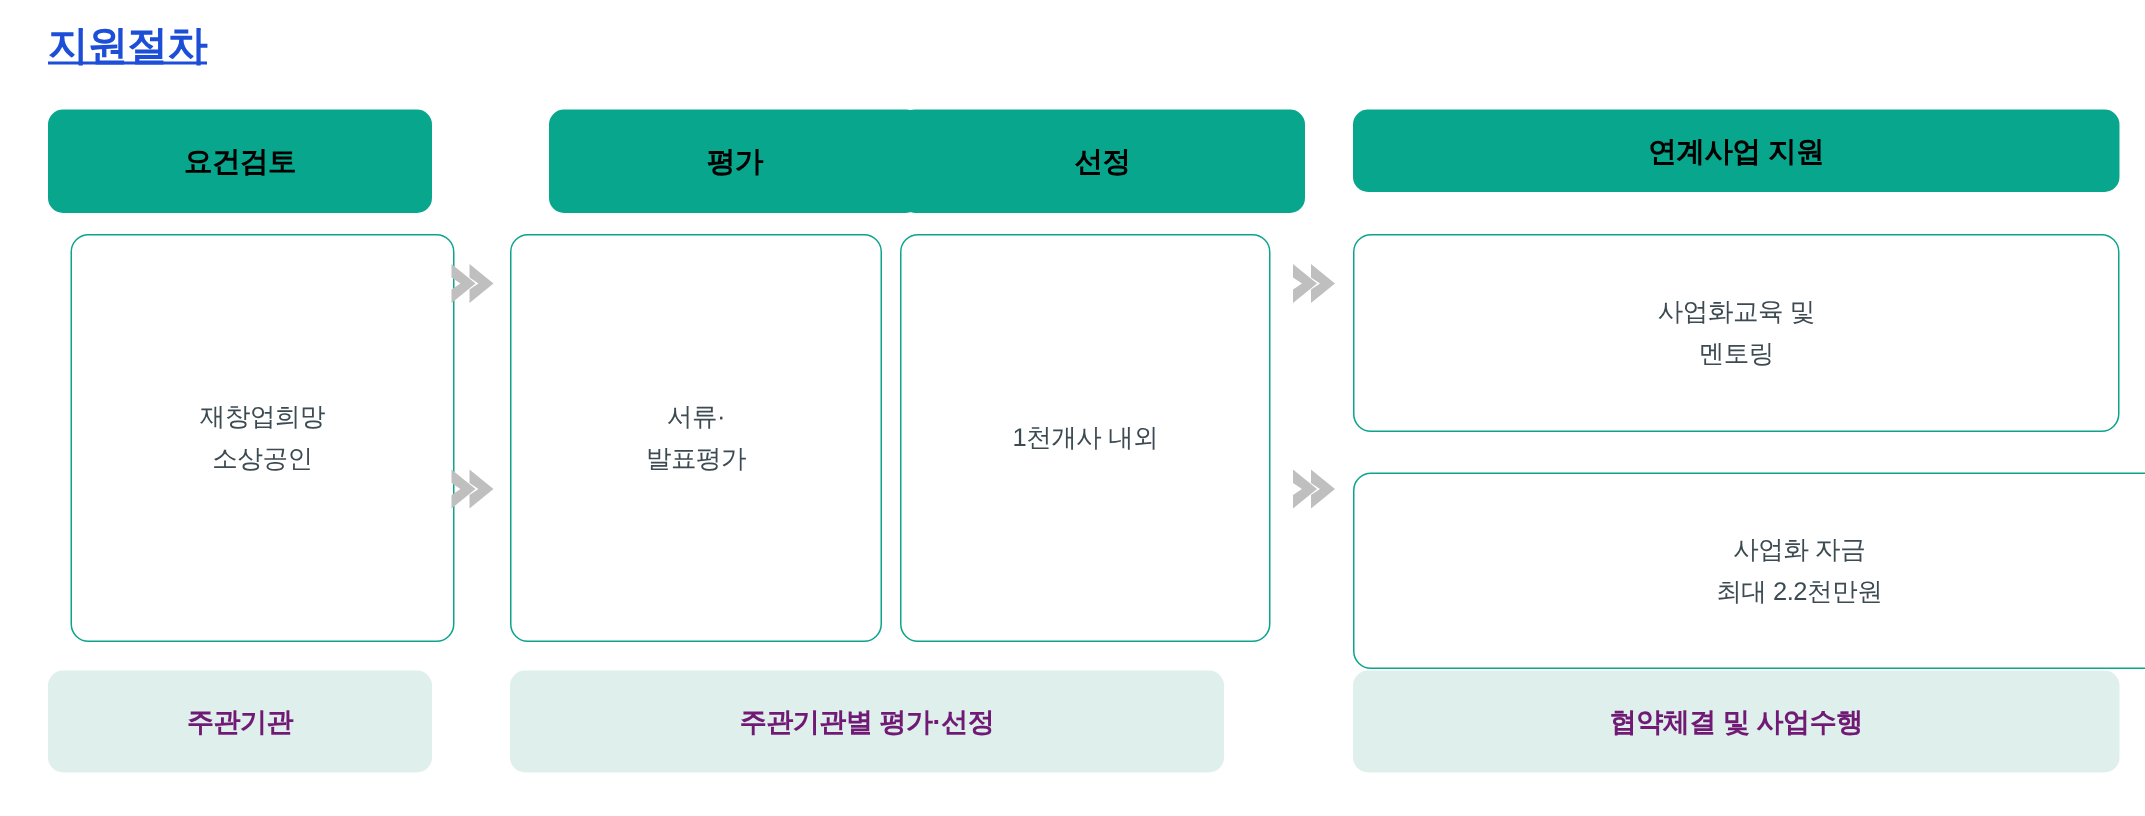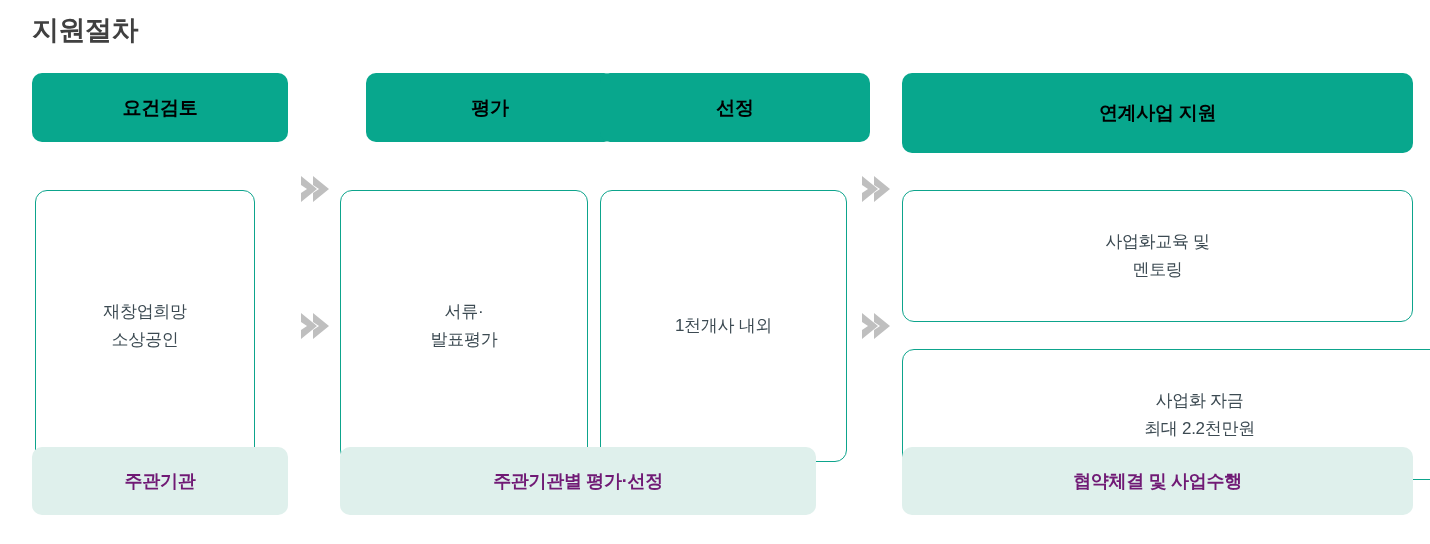--- a/index.html
+++ b/index.html
@@ -20,24 +20,25 @@
     height: 544px;
   }
 
   
   .page-title {
     position: absolute;
     left: 32px;
     top: 14px;
     font-size: 27px;
     font-weight: bold;
-    color: #404040;
+    color: #1d4ed8;
     letter-spacing: -0.5px;
     line-height: 1.2;
     white-space: nowrap;
+    text-decoration: underline;
   }
 
   
   .stage-header {
     position: absolute;
     background: #08a78d;
     border-radius: 10px;
     color: #000000;
     font-size: 19px;
     font-weight: bold;
@@ -56,21 +57,20 @@
     border-radius: 12px;
     display: flex;
     align-items: center;
     justify-content: center;
     text-align: center;
     font-size: 17px;
     color: #3c4a52;
     line-height: 1.62;
     letter-spacing: -0.3px;
     box-sizing: border-box;
-    margin-top: 34px;
   }
   .stage-body .txt { white-space: pre-line; }
 
   
   .stage-footer {
     position: absolute;
     background: #dff0ec;
     border-radius: 10px;
     display: flex;
     align-items: center;
@@ -102,25 +102,25 @@
   </div>
 
   <div class="stage-header" style="left:340px; top:73px; width:248px; height:69px;margin-left:26px;">
     <span>평가</span>
   </div>
 
   <div class="stage-header" style="left:600px; top:73px; width:270px; height:69px;">
     <span>선정</span>
   </div>
 
-  <div class="stage-header" style="left:902px; top:73px; width:511px; height:80px;">
+  <div class="stage-header" style="left:902px; top:73px; width:511px; height:55px;">
     <span>연계사업 지원</span>
   </div>
 
-  <div class="stage-body" style="left:35px; top:156px; width:220px; height:272px;">
+  <div class="stage-body" style="left:47px; top:156px; width:256px; height:272px;">
     <span class="txt">재창업희망
 소상공인</span>
   </div>
 
   <div class="stage-body" style="left:340px; top:156px; width:248px; height:272px;">
     <span class="txt">서류·
 발표평가</span>
   </div>
 
   <div class="stage-body" style="left:600px; top:156px; width:247px; height:272px;">

